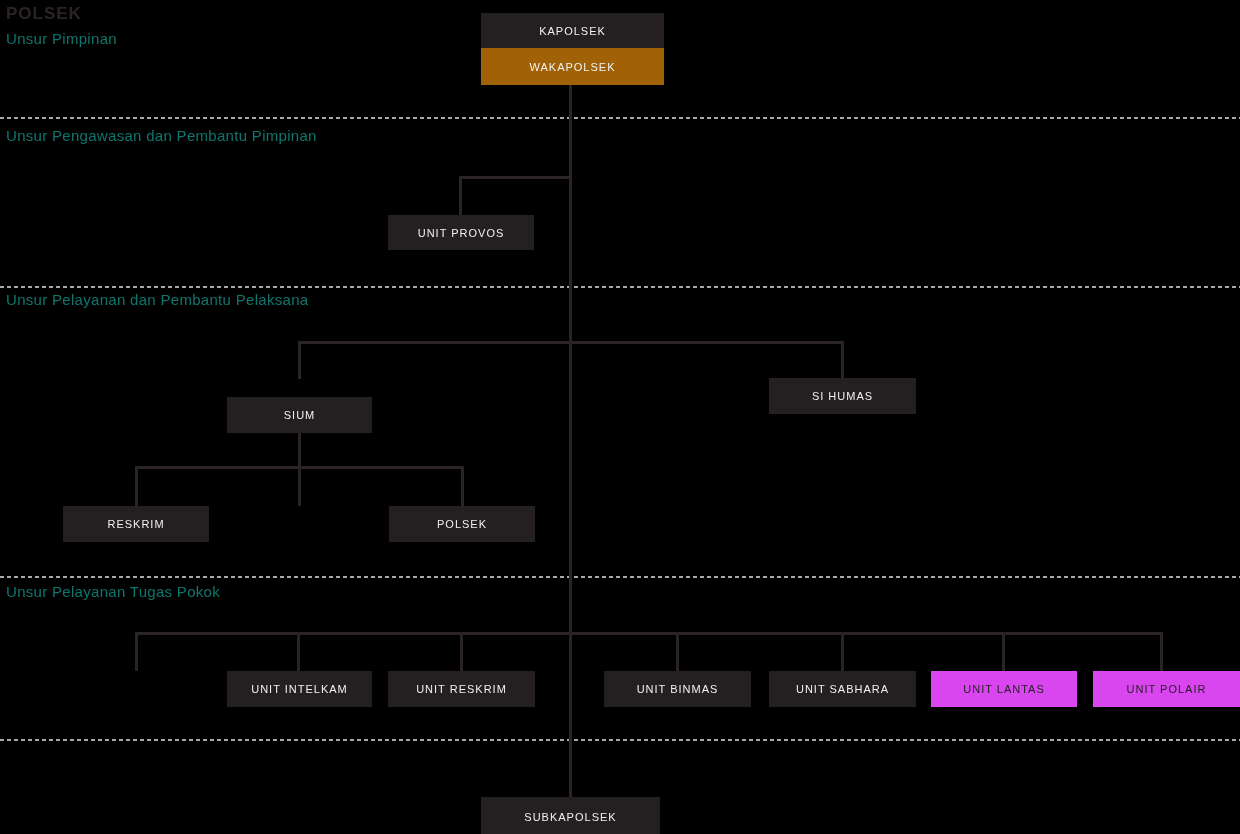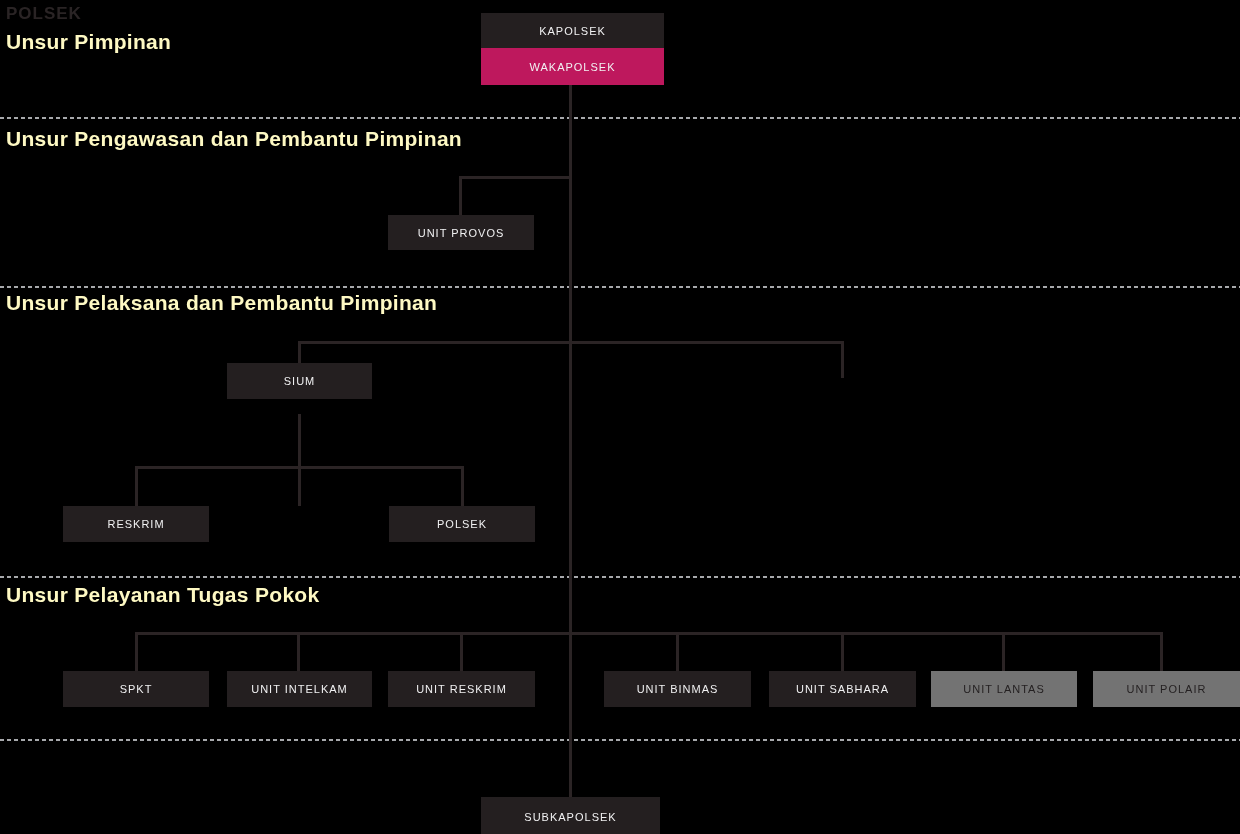--- a/index.html
+++ b/index.html
@@ -10,45 +10,45 @@
   }
   .canvas{position:relative;width:1240px;height:814px;background:#000000;}
 
   .page-title{
     position:absolute;left:6px;top:4px;
     font-size:17px;font-weight:bold;letter-spacing:1px;
     color:#2a2425;
   }
   .sec-label{
     position:absolute;left:6px;
-    font-size:21px;font-weight:bold;letter-spacing:.3px;
-    color:#fef9c3;white-space:nowrap;
+    font-size:15px;font-weight:normal;letter-spacing:.3px;
+    color:#0f766e;white-space:nowrap;
   }
   .divider{
     position:absolute;left:0;width:1240px;height:2px;
     background:repeating-linear-gradient(90deg,#a7a9ac 0 4px,transparent 4px 7px);
   }
   .node{
     position:absolute;display:flex;align-items:center;justify-content:center;
     background:#241f20;color:#f1f1f2;
     font-size:11px;letter-spacing:1px;white-space:nowrap;
   }
-  .node.gray{background:#be185d;}
-  .node.light{background:#737373;color:#231f20;}
+  .node.gray{background:#a16207;}
+  .node.light{background:#d946ef;color:#231f20;}
   .line{position:absolute;background:#2b2425;}
 </style>
 </head>
 <body>
 
 <div class="canvas">
 
   <div class="page-title">POLSEK</div>
   <div class="sec-label" style="top:30px">Unsur Pimpinan</div>
   <div class="sec-label" style="top:127px">Unsur Pengawasan dan Pembantu Pimpinan</div>
-  <div class="sec-label" style="top:291px">Unsur Pelaksana dan Pembantu Pimpinan</div>
+  <div class="sec-label" style="top:291px">Unsur Pelayanan dan Pembantu Pelaksana</div>
   <div class="sec-label" style="top:583px">Unsur Pelayanan Tugas Pokok</div>
 
   <div class="divider" style="top:117px"></div>
   <div class="divider" style="top:286px"></div>
   <div class="divider" style="top:576px"></div>
   <div class="divider" style="top:739px"></div>
 
   <div class="line" style="left:569px;top:85px;width:3px;height:712px"></div>
 
   <div class="line" style="left:460px;top:176px;width:112px;height:3px"></div>
@@ -71,26 +71,26 @@
   <div class="line" style="left:676px;top:632px;width:3px;height:39px"></div>
   <div class="line" style="left:841px;top:632px;width:3px;height:39px"></div>
   <div class="line" style="left:1002px;top:632px;width:3px;height:39px"></div>
   <div class="line" style="left:1160px;top:632px;width:3px;height:39px"></div>
 
   <div class="node" style="left:481px;top:13px;width:183px;height:35px">KAPOLSEK</div>
   <div class="node gray" style="left:481px;top:48px;width:183px;height:37px">WAKAPOLSEK</div>
 
   <div class="node" style="left:388px;top:215px;width:146px;height:35px">UNIT PROVOS</div>
 
-  <div class="node" style="left:227px;top:363px;width:145px;height:36px">SIUM</div>
+  <div class="node" style="left:227px;top:397px;width:145px;height:36px">SIUM</div>
+  <div class="node" style="left:769px;top:378px;width:147px;height:36px">SI HUMAS</div>
 
   <div class="node" style="left:63px;top:506px;width:146px;height:36px">RESKRIM</div>
   <div class="node" style="left:389px;top:506px;width:146px;height:36px">POLSEK</div>
 
-  <div class="node" style="left:63px;top:671px;width:146px;height:36px">SPKT</div>
   <div class="node" style="left:388px;top:671px;width:147px;height:36px">UNIT RESKRIM</div>
   <div class="node" style="left:227px;top:671px;width:145px;height:36px">UNIT INTELKAM</div>
   <div class="node" style="left:604px;top:671px;width:147px;height:36px">UNIT BINMAS</div>
   <div class="node" style="left:769px;top:671px;width:147px;height:36px">UNIT SABHARA</div>
   <div class="node light" style="left:931px;top:671px;width:146px;height:36px">UNIT LANTAS</div>
   <div class="node light" style="left:1093px;top:671px;width:147px;height:36px">UNIT POLAIR</div>
 
   <div class="node" style="left:481px;top:797px;width:179px;height:40px">SUBKAPOLSEK</div>
 
 </div>

